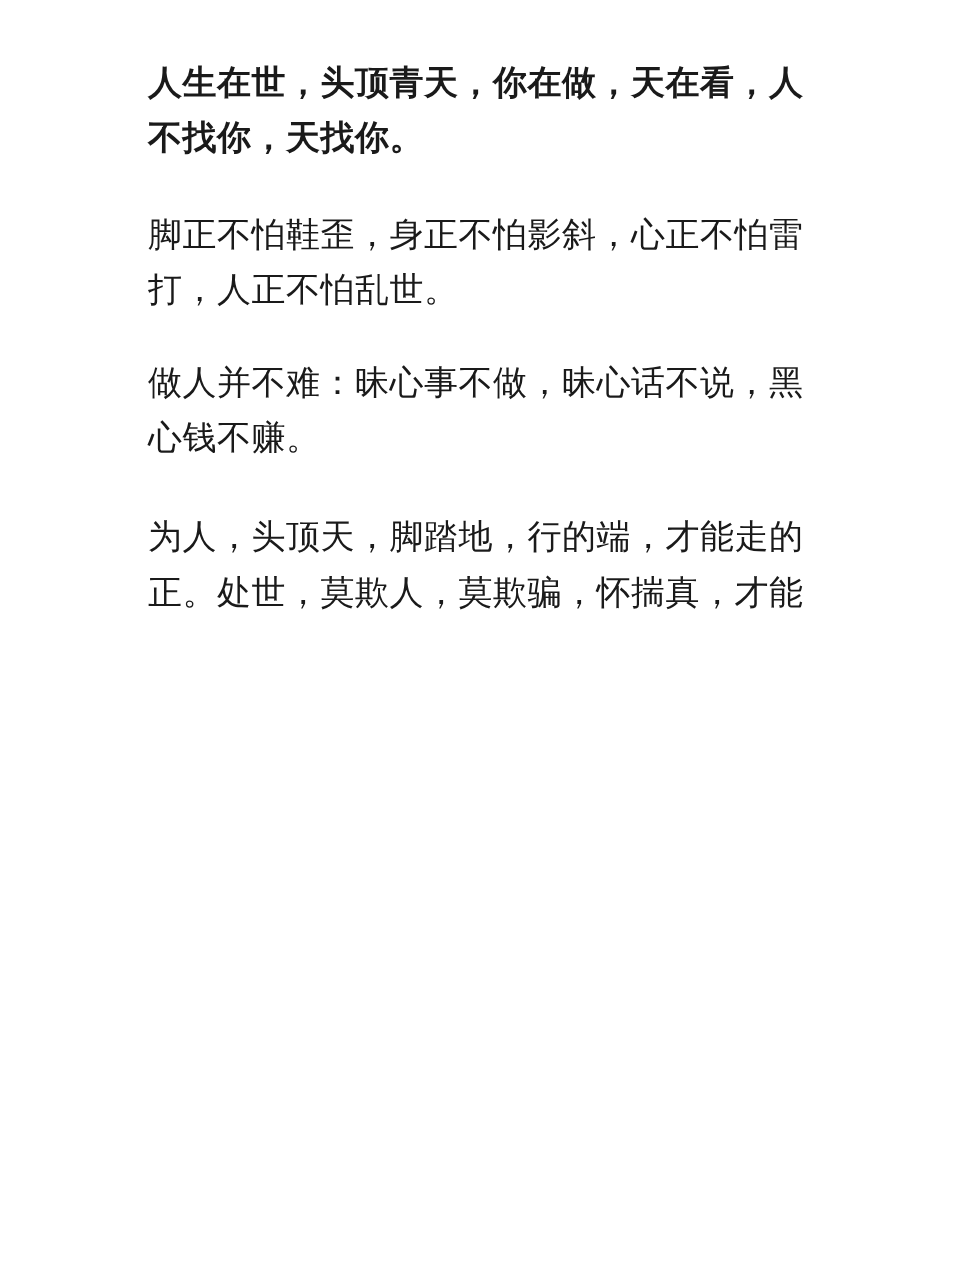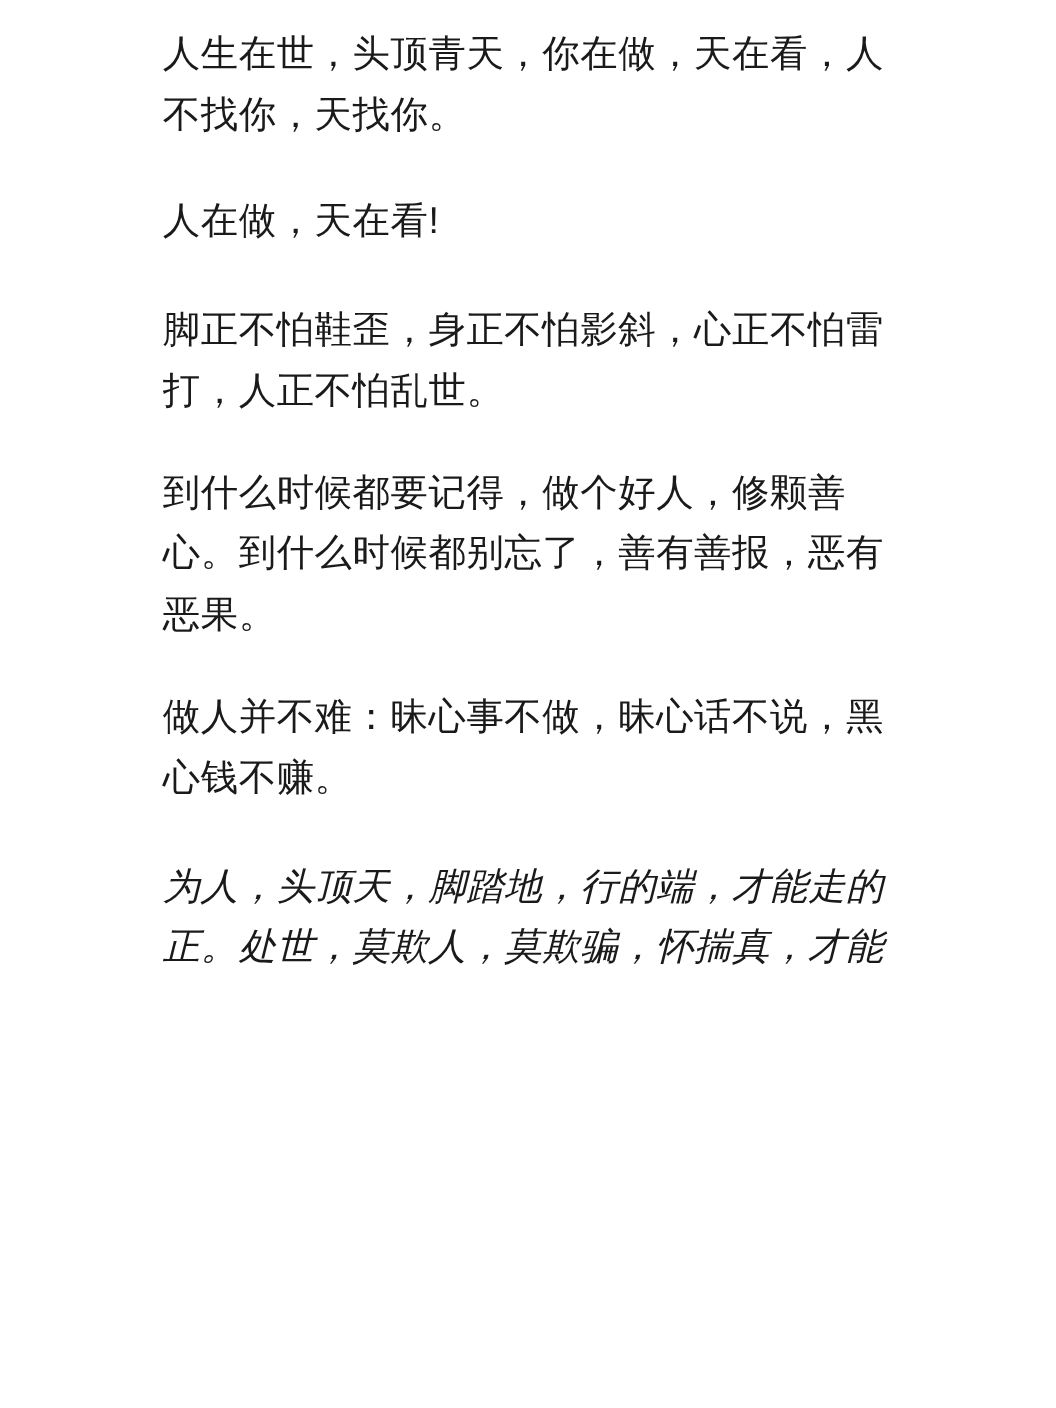--- a/index.html
+++ b/index.html
@@ -27,21 +27,22 @@
   }
   .para {
     font-size: 34px;
     line-height: 1.62;
     letter-spacing: 0.5px;
     margin: 0 0 32px 0;
     text-align: left;
     word-break: break-all;
   }
   .para.bold {
-    font-weight: 400;
+    font-weight: 700;
+    margin-top: 33px;
   }
   .para.p1 {
     margin-bottom: 42px;
   }
   .para.p2 {
     margin-bottom: 44px;
   }
   .para.p3 {
     margin-bottom: 38px;
   }
@@ -50,21 +51,20 @@
   }
   .para.p5 {
     margin-bottom: 38px;
   }
   .para.p6 {
     margin-bottom: 44px;
     font-family: Liberation Serif, serif;
   }
   .para.p7 {
     margin-bottom: 0;
-    font-style: italic;
   }
   
   .fade-mask {
     position: absolute;
     left: 0;
     right: 0;
     bottom: 0;
     height: 44px;
     background: linear-gradient(to bottom, rgba(255,255,255,0) 0%, rgba(255,255,255,0.55) 35%, rgba(255,255,255,0.92) 75%, #ffffff 100%);
     pointer-events: none;
@@ -78,21 +78,19 @@
     background: linear-gradient(to right, rgba(255,255,255,0.0) 0%, rgba(255,255,255,0.75) 18%, rgba(255,255,255,0.95) 55%, #ffffff 100%);
     pointer-events: none;
   }
 </style>
 </head>
 <body>
 
 <div class="page">
   <article class="article">
     <p class="para bold p1">人生在世，头顶青天，你在做，天在看，人不找你，天找你。</p>
-    <p class="para bold p2">人在做，天在看!</p>
     <p class="para p3">脚正不怕鞋歪，身正不怕影斜，心正不怕雷打，人正不怕乱世。</p>
-    <p class="para p4">到什么时候都要记得，做个好人，修颗善心。到什么时候都别忘了，善有善报，恶有恶果。</p>
     <p class="para p6">做人并不难：昧心事不做，昧心话不说，黑心钱不赚。</p>
     <p class="para p7">为人，头顶天，脚踏地，行的端，才能走的正。处世，莫欺人，莫欺骗，怀揣真，才能</p>
   </article>
   <div class="smudge"></div>
   <div class="fade-mask"></div>
 </div>
 
 </body></html>

